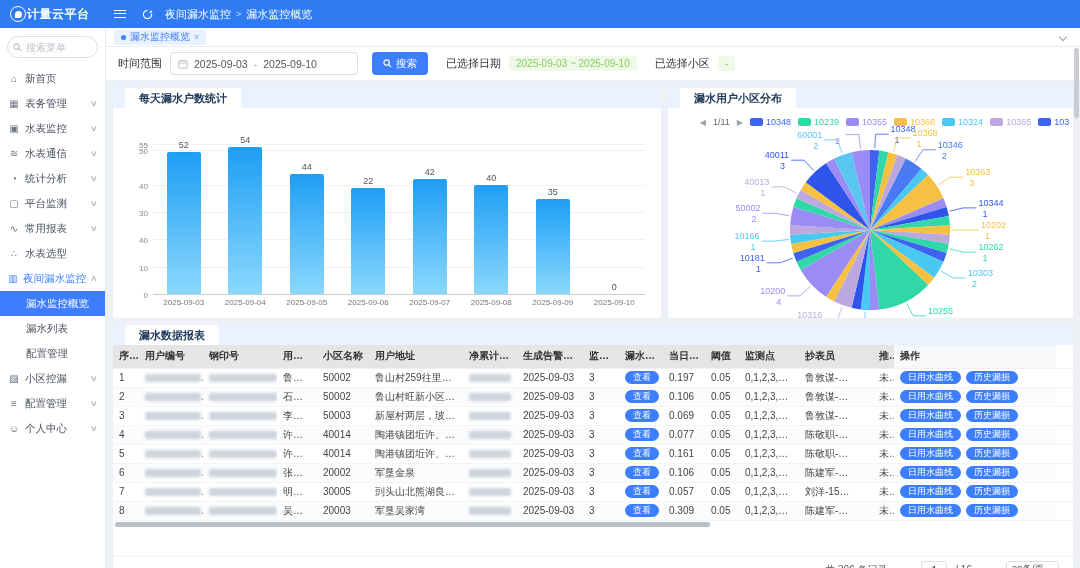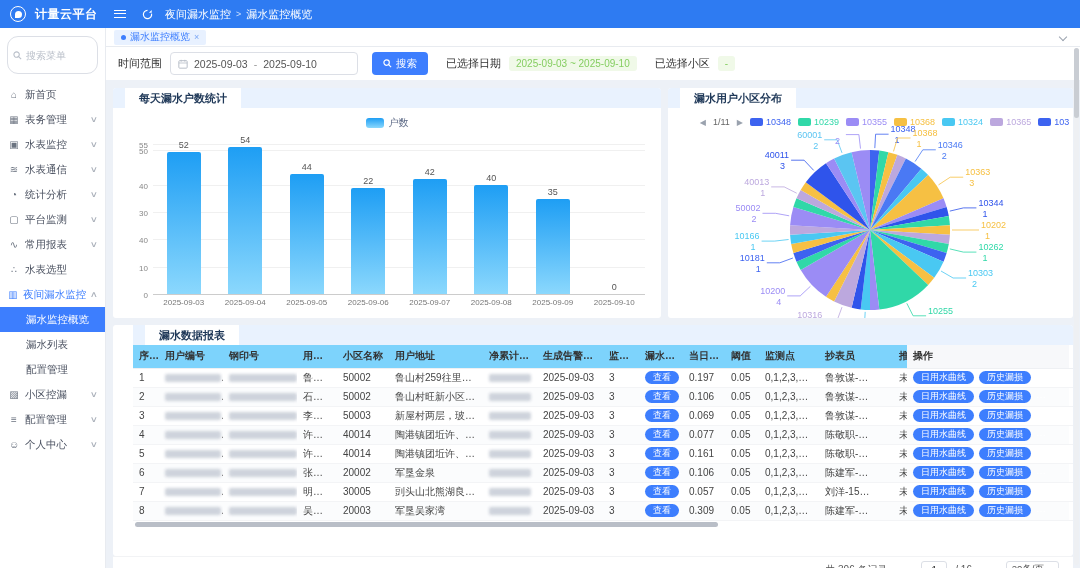--- a/index.html
+++ b/index.html
@@ -1,36 +1,36 @@
 <!DOCTYPE html>
 <html><head>
 <meta charset="utf-8">
 <style>
   * { margin:0; padding:0; box-sizing:border-box; }
   html,body { width:1080px; height:568px; overflow:hidden; font-family:"Liberation Sans","DejaVu Sans",sans-serif; background:#EDF1F7; }
 
   
   .hdr { height:28px; background:#2E7BF2; display:flex; align-items:center; color:#fff; padding:0 10px; }
-  .logo-wrap { display:flex; align-items:center; gap:9px; width:96px; }
+  .logo-wrap { display:flex; align-items:center; gap:1px; width:96px; }
   .logo-circle { width:16px; height:16px; border-radius:50%; border:1.5px solid #fff; display:flex; align-items:center; justify-content:center; font-size:9px; }
   .logo-circle:before{content:"";width:7px;height:7px;border-radius:50% 50% 50% 0;background:#fff;}
   .app-title { font-size:12px; font-weight:bold; letter-spacing:.5px; }
   .hdr-ico { color:#eaf2ff; font-size:12px; margin:0 8px; cursor:pointer; display:inline-flex; align-items:center; }
   .hamb { width:12px; height:8px; border-top:1.5px solid #fff; border-bottom:1.5px solid #fff; position:relative; }
   .hamb:after { content:""; position:absolute; left:0; right:0; top:2.4px; border-top:1.5px solid #fff; }
   .crumb { font-size:11px; color:#fff; margin-left:4px; display:flex; gap:5px; align-items:center;}
   .crumb .sep { font-size:9px; color:#cfe2ff; }
   .hdr-right { margin-left:auto; display:flex; align-items:center;margin-top:48px; }
   .avatar { width:17px; height:17px; border-radius:50%; background:#cdd6e2; margin:0 5px; }
   .chev-dn { width:6px; height:6px; border-right:1.5px solid #dce9ff; border-bottom:1.5px solid #dce9ff; transform:rotate(45deg) translateY(-2px); margin:0 6px;}
 
   
   .main { display:flex; height:540px; }
   .sidebar { width:106px; background:#fff; border-right:1px solid #e8ebf0; padding-top:8px; flex-shrink:0; overflow:hidden; }
-  .search-box { margin:0 7px 8px 7px; height:38px; border:1px solid #dcdfe6; border-radius:11px; display:flex; align-items:center; padding:0 5px; gap:4px; color:#b6bcc6;}
+  .search-box { margin:0 7px 8px 7px; height:22px; border:1px solid #dcdfe6; border-radius:11px; display:flex; align-items:center; padding:0 5px; gap:4px; color:#b6bcc6;}
   .search-box input { border:none; outline:none; width:60px; font-size:10px; color:#666; }
   .search-box input::placeholder{color:#b9bfc9;}
   .mi { height:25px; display:flex; align-items:center; padding:0 8px; font-size:10.5px; color:#4a5160; cursor:pointer; gap:5px; }
   .mi .gly { font-size:10px; color:#6b7380; width:12px; text-align:center; }
   .mi .lbl { flex:1; white-space:nowrap; }
   .mi .arr { font-size:8px; color:#aab0ba; transform:scaleX(1.4); }
   .mi.parent-active { color:#3D7EFE; }
   .mi.parent-active .gly{ color:#3D7EFE; }
   .smi { height:25px; display:flex; align-items:center; padding-left:26px; font-size:10.5px; color:#4a5160; cursor:pointer; white-space:nowrap;}
   .smi.active { background:#3D7EFE; color:#fff; }
@@ -76,28 +76,28 @@
 
   
   .pie-legend { position:absolute; top:9px; left:0; right:0; display:flex; justify-content:center; align-items:center; gap:7px; z-index:3; white-space:nowrap; overflow:hidden; padding-left:28px;}
   .pl-arrow { font-size:8px; color:#9aa2ae; cursor:pointer; }
   .pl-page { font-size:9px; color:#666; }
   .pl-item { display:flex; align-items:center; gap:3px; font-size:9px; cursor:pointer; }
   .pl-item .sw { width:13px; height:8px; border-radius:2px; }
   #pieSvg { position:absolute; left:0; top:0; overflow:visible; }
 
   
-  .table-panel { margin:7px 7px 0 7px; height:231px;padding-left:20px; }
+  .table-panel { margin:7px 7px 0 7px; height:231px; }
   .tbl-wrap { position:relative; height:176px; overflow:hidden; }
   table { border-collapse:collapse; table-layout:fixed; }
   th,td { font-size:10px; text-align:left; padding:0 6px; white-space:nowrap; overflow:hidden; text-overflow:ellipsis; }
-  thead th { height:23px; background:#7dd3fc; color:#333; font-weight:bold; border-bottom:1px solid #eef0f3;}
+  thead th { height:23px; background:#e5e5e5; color:#333; font-weight:bold; border-bottom:1px solid #eef0f3;}
   tbody td { height:19px; color:#444; border-bottom:1px solid #f3f4f6; background:#fff;}
   tbody tr:nth-child(even) td { background:#fbfcfd; }
-  th.op-col, td.op-col { position:sticky; right:4px; background:#fff; box-shadow:-6px 0 8px -6px rgba(0,0,0,.15);margin-top:28px; }
+  th.op-col, td.op-col { position:sticky; right:17px; background:#fff; box-shadow:-6px 0 8px -6px rgba(0,0,0,.15);margin-top:28px; }
   thead th.op-col{ background:#F7F8FA; }
   .pill { display:inline-block; background:#3D7EFE; color:#fff; font-size:9px; border-radius:9px; padding:2px 8px; cursor:pointer; line-height:1; }
   .pill + .pill { margin-left:5px; }
   .blurred { display:inline-block; height:8px; border-radius:2px; background:#c6ccd6; filter:blur(1.6px); opacity:.85; vertical-align:middle; }
   .hscroll { height:5px; width:62%; background:#b9bec7; border-radius:3px; margin:1px 0 0 2px; }
 
   
   .pagerow { height:26px; background:#fff; display:flex; align-items:center; justify-content:flex-end; padding-right:14px; gap:8px; font-size:10px; color:#555; margin:0 7px; border-top:1px solid #f2f3f5;}
   .pg-arr { color:#aab0ba; font-size:11px; cursor:pointer; }
   .pg-box { width:26px; height:17px; border:1px solid #dcdfe6; border-radius:3px; text-align:center; line-height:17px; color:#333;}
@@ -259,24 +259,20 @@
       <span class="badge-green">-</span>
     </div>
 
     <div class="charts-row">
 
       <div class="panel panel-bar">
         <div class="panel-hd">
             <div class="title-tab">每天漏水户数统计</div>
           </div>
         <div class="panel-body">
-          <div class="bar-legend">
-            <span class="sw"></span>
-            <span class="lg-txt">户数</span>
-          </div>
           <div class="plot" id="barPlot">
               <div class="gridline axis" style="top: 150px;">
                 <span class="ytick">0</span>
               </div>
               <div class="gridline" style="top: 122.727px;">
                 <span class="ytick">10</span>
               </div>
               <div class="gridline" style="top: 95.4545px;">
                 <span class="ytick">40</span>
               </div>

